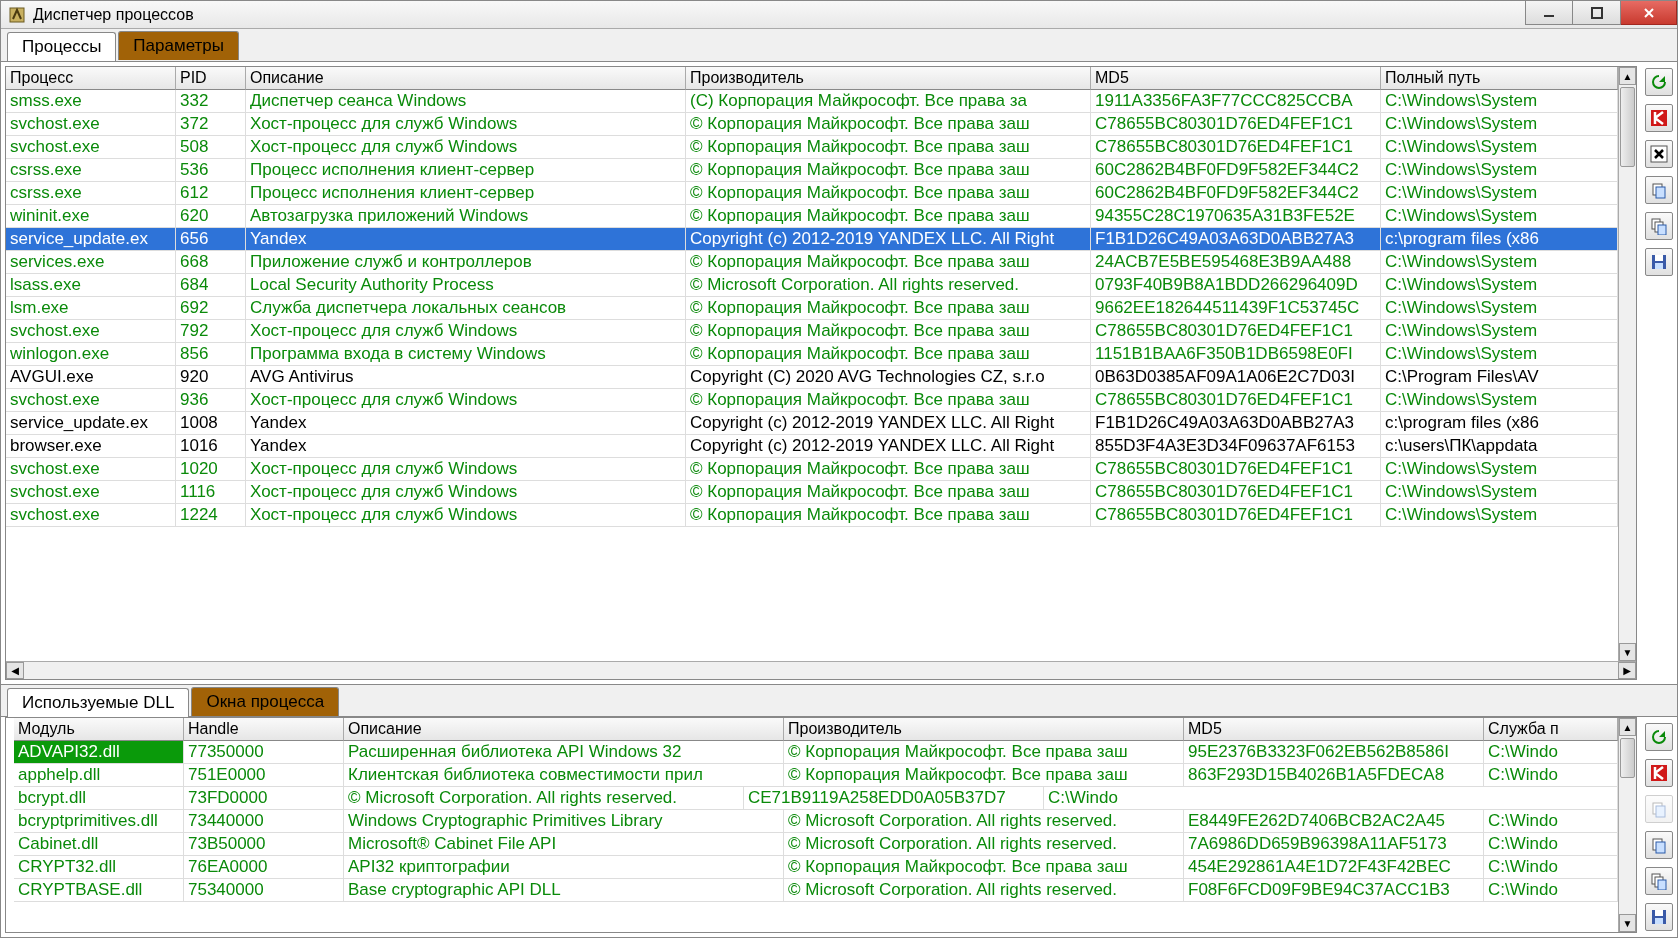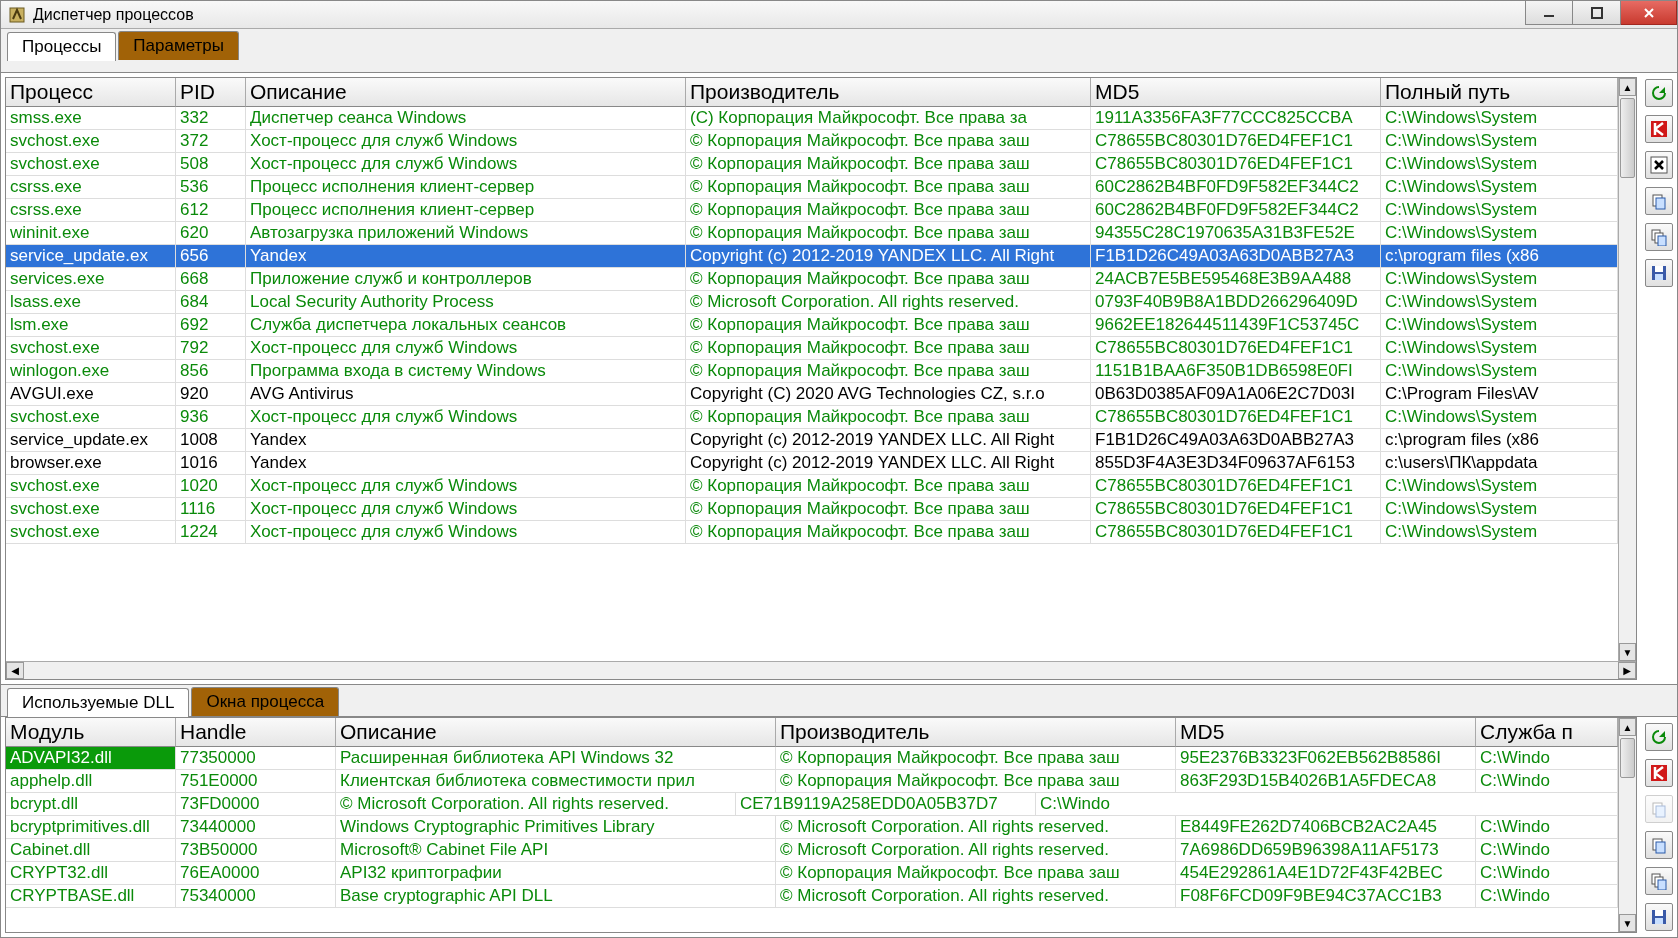--- a/index.html
+++ b/index.html
@@ -5,39 +5,39 @@
 * { box-sizing: border-box; margin: 0; padding: 0; }
 html, body { width: 1678px; height: 938px; font-family: Tahoma, Arial, sans-serif; font-size: 16px; overflow: hidden; background: #fff; }
 .window { width: 100%; height: 100%; display: flex; flex-direction: column; border: 1px solid #888; }
 .titlebar { height: 28px; background: linear-gradient(to bottom, #f8f8f8, #e8e8e8); display: flex; align-items: center; border-bottom: 1px solid #aaa; }
 .titlebar .app-icon { width: 20px; height: 20px; margin: 0 6px; display: inline-flex; align-items: center; justify-content: center; }
 .titlebar .title { flex: 1; font-size: 16px; color: #000; }
 .win-btns { display: flex; height: 100%; }
 .win-btn { width: 48px; height: 24px; margin-top: 0; border: 1px solid #888; border-top: none; display: flex; align-items: center; justify-content: center; background: linear-gradient(to bottom,#f4f4f4,#ddd); cursor: pointer; }
 .win-btn.close { width: 56px; background: linear-gradient(to bottom,#e76b63,#c83a2f); border-color:#a02820; color:#fff; }
 .win-btns .win-btn + .win-btn { border-left: none; }
-.tabs { display: flex; background: #f0f0f0; padding: 2px 6px 12px 6px; border-bottom: 1px solid #888; }
+.tabs { display: flex; background: #f0f0f0; padding: 2px 6px 1px 6px; border-bottom: 1px solid #888; }
 .tab { padding: 4px 14px; border: 1px solid #888; border-bottom: none; background: #a16207; margin-right: 2px; border-radius: 3px 3px 0 0; cursor: pointer; font-size: 17px; }
 .tab.active { background: #fff; position: relative; top: 1px; }
 .body-area { flex: 1; display: flex; flex-direction: column; min-height: 0; }
 .pane { display: flex; min-height: 0; }
 .pane.top { flex: 1 1 60%; border-bottom: 1px solid #888; }
 .pane.bottom { flex: 0 0 auto; }
 .pane-inner { flex: 1; display: flex; flex-direction: column; min-height: 0; border: 1px solid #888; margin: 4px; }
 .table-wrap { flex: 1; overflow: hidden; position: relative; }
 .hscroll { height: 18px; border-top: 1px solid #aaa; background: #f0f0f0; position: relative; display:flex; align-items:center; }
 .hscroll .arrow { width:18px; height:100%; border:1px solid #999; background:#e5e5e5; display:flex; align-items:center; justify-content:center; font-size:10px; cursor:pointer;}
 .hscroll .track { flex:1; height:100%; }
 .vscroll { width: 18px; background: #f0f0f0; border-left: 1px solid #aaa; display:flex; flex-direction:column; }
 .vscroll .arrow { height:18px; border:1px solid #999; background:#e5e5e5; display:flex; align-items:center; justify-content:center; font-size:10px; cursor:pointer;}
 .vscroll .track { flex:1; position:relative; }
 .vscroll .thumb { position:absolute; left:1px; right:1px; top:2px; height:80px; background:linear-gradient(to right,#eee,#ccc); border:1px solid #999; border-radius:2px; }
 .grid { display: flex; flex-direction: column; width: 100%; }
 .grid-header, .grid-row { display: flex; width: 100%; }
-.grid-header .cell { background: linear-gradient(to bottom,#fafafa,#e6e6e6); border-right: 1px solid #aaa; border-bottom: 1px solid #888; padding: 2px 4px; font-size: 21px; white-space: nowrap; overflow: hidden; cursor: pointer; }
+.grid-header .cell { background: linear-gradient(to bottom,#fafafa,#e6e6e6); border-right: 1px solid #aaa; border-bottom: 1px solid #888; padding: 2px 4px; font-size: 16px; white-space: nowrap; overflow: hidden; cursor: pointer; }
 .grid-row { border-bottom: 1px solid #ddd; }
 .grid-row .cell { border-right: 1px solid #ddd; padding: 1px 4px; font-size: 17px; white-space: nowrap; overflow: hidden; }
 .grid-row.green .cell { color: #0a8a0a; }
 .grid-row.black .cell { color: #000; }
 .grid-row.selected { background: #2e73d8; }
 .grid-row.selected .cell { color: #fff; }
 .grid-row.greensel .cell:first-child { background:#0a9a0a; color:#ffffff; }
 .col0 { flex: 0 0 170px; }
 .col1 { flex: 0 0 70px; }
 .col2 { flex: 0 0 440px; }
@@ -316,21 +316,21 @@
           </div>
         </div>
     </div>
 
     <div class="pane-tabs" id="bottom-tabs">
         <div class="tab active">Используемые DLL</div>
         <div class="tab">Окна процесса</div>
       </div>
 
     <div class="pane bottom">
-      <div class="pane-inner" style="margin-top:0;">
+      <div class="pane-inner" style="margin-top:0;padding-left:8px;">
         <div class="table-wrap" style="display:flex;">
           <div style="flex:1; overflow:hidden;">
             <div class="grid" id="dll-grid">
                 <div class="grid-header">
                   <div class="cell dcol0">Модуль</div>
                   <div class="cell dcol1">Handle</div>
                   <div class="cell dcol2">Описание</div>
                   <div class="cell dcol3">Производитель</div>
                   <div class="cell dcol4">MD5</div>
                   <div class="cell dcol5">Служба п</div>

